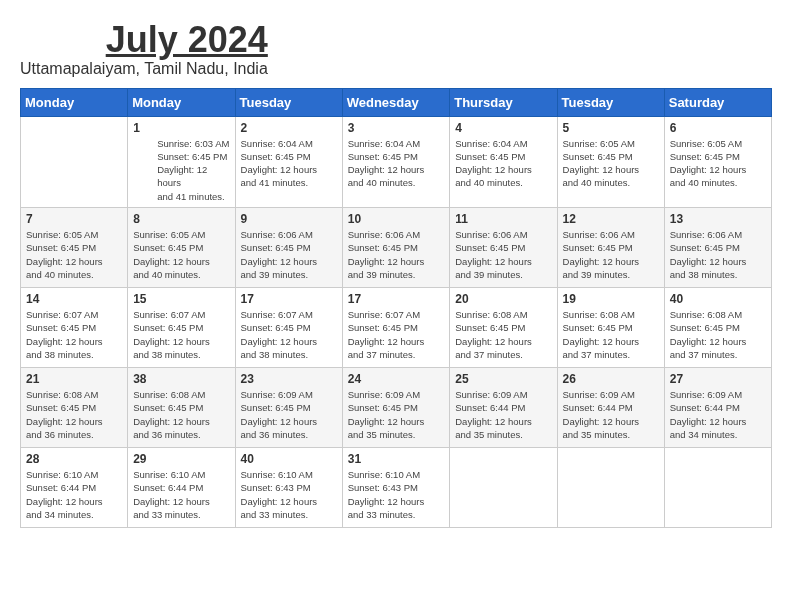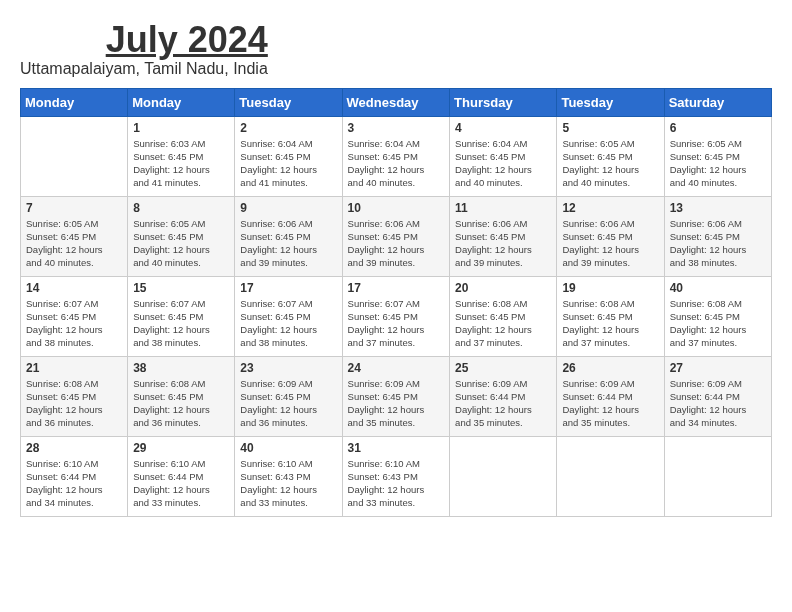--- a/index.html
+++ b/index.html
@@ -99,21 +99,21 @@
         <th>Thursday</th>
         <th>Tuesday</th>
         <th>Saturday</th>
       </tr>
   </thead>
   <tbody id="calendar-body">
   <tr>
         <td class="empty-cell"></td>
         <td>
           <span class="day-number">1</span>
-          <div class="day-info" style="white-space: pre-line;">Sunrise: 6:03 AM
+          <div class="day-info" style="white-space: pre-line; margin-left: 24px;">Sunrise: 6:03 AM
 Sunset: 6:45 PM
 Daylight: 12 hours
 and 41 minutes.</div>
         </td>
         <td>
           <span class="day-number">2</span>
           <div class="day-info" style="white-space: pre-line;">Sunrise: 6:04 AM
 Sunset: 6:45 PM
 Daylight: 12 hours
 and 41 minutes.</div>

